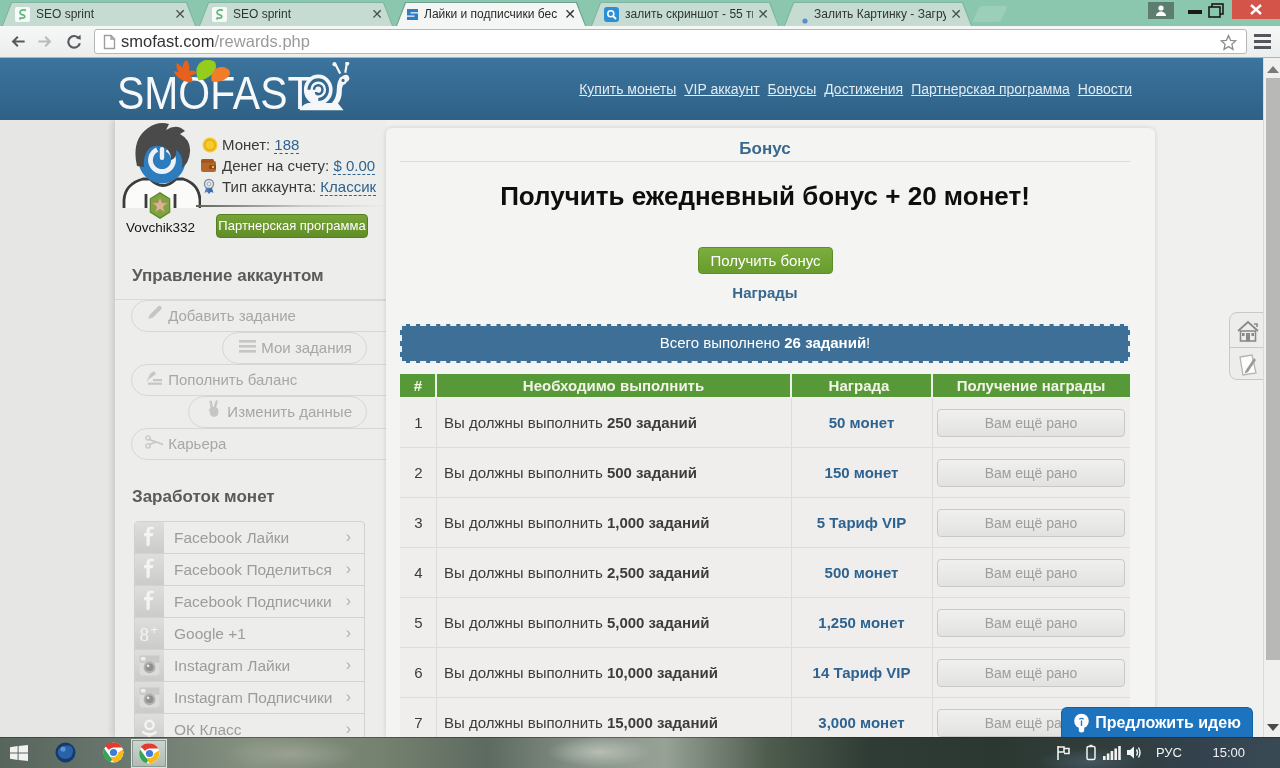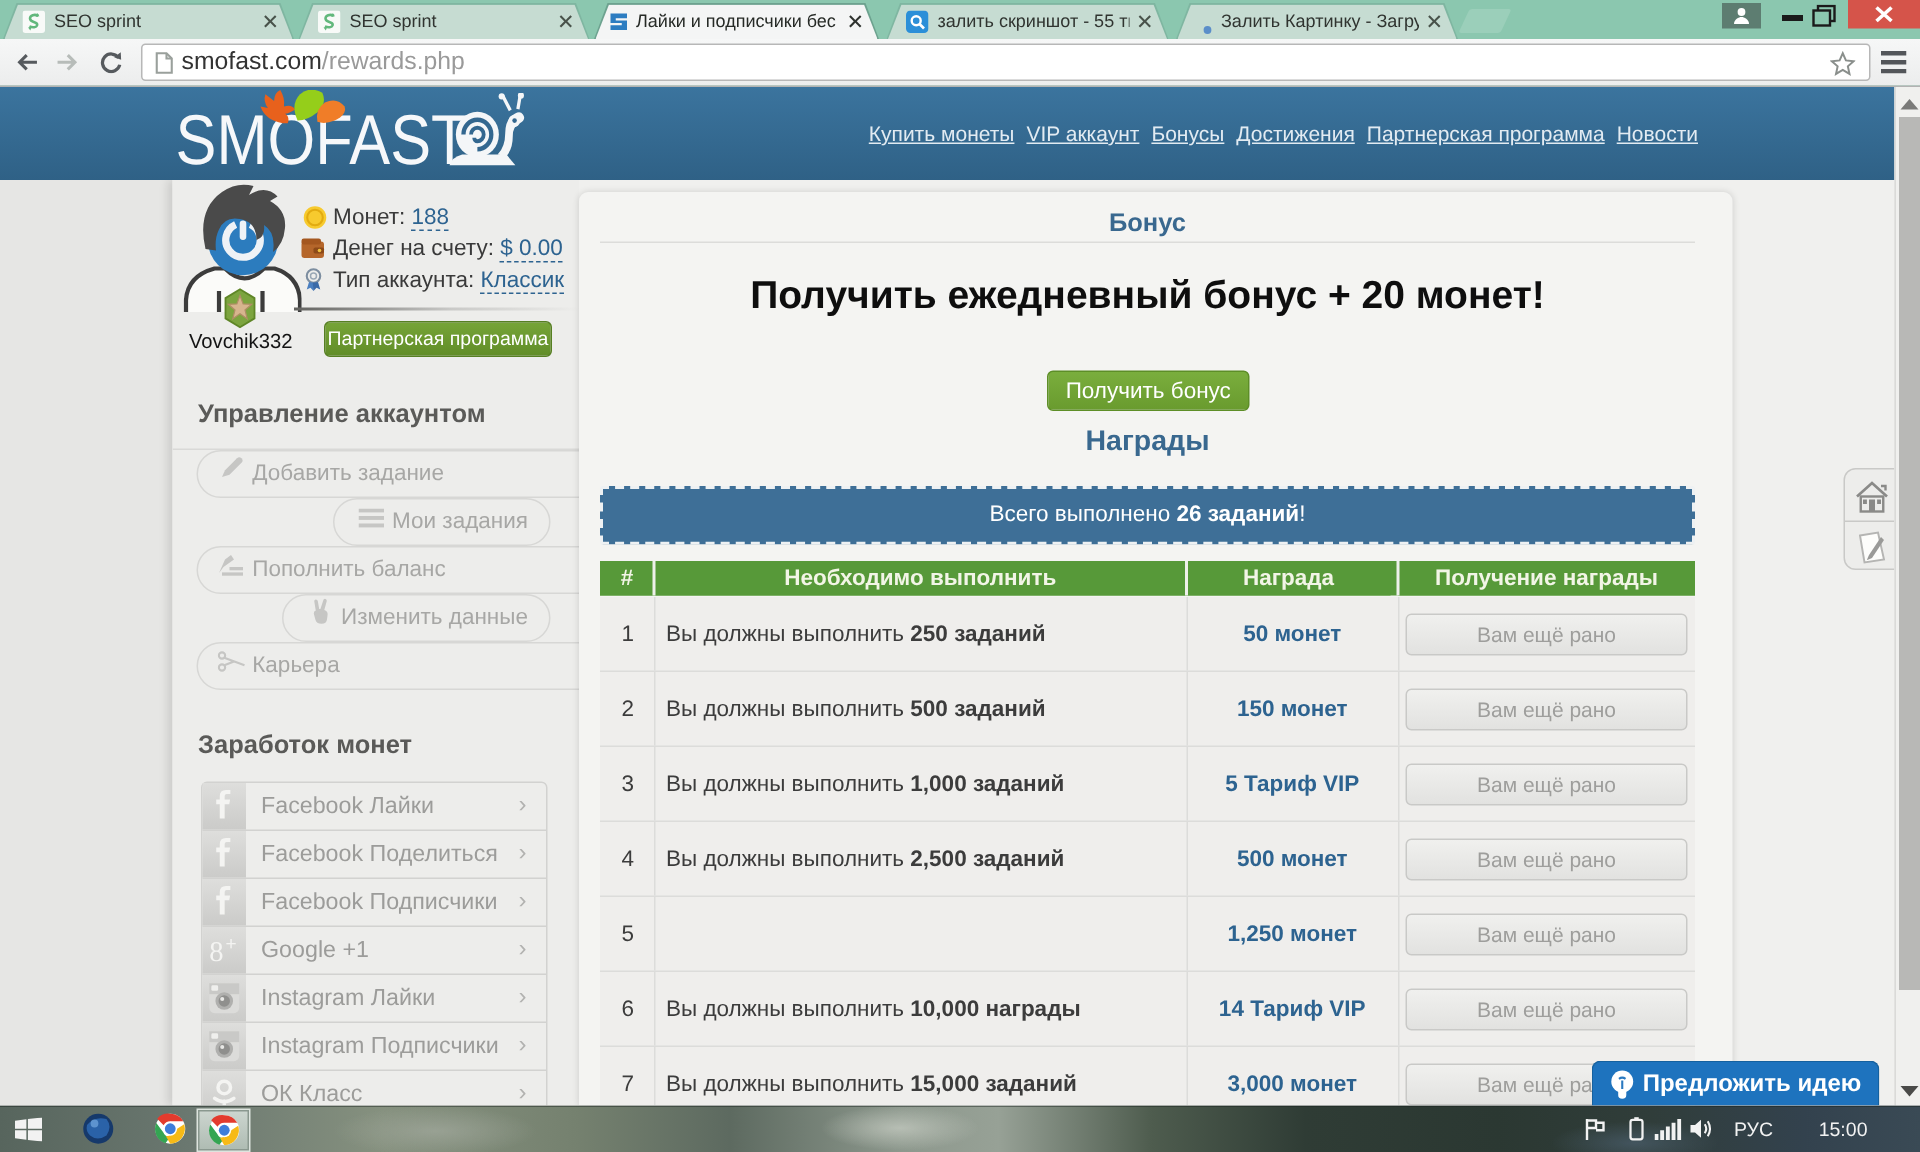--- a/index.html
+++ b/index.html
@@ -51,21 +51,21 @@
 .soc .icell { position:absolute; left:0; top:0; width:29px; height:100%; background:linear-gradient(#dededc,#cbcbc9); overflow:hidden; }
 .soc .icell svg { width:29px; height:31px; }
 .soc .stext { position:absolute; left:39px; top:7px; font-size:15.5px; color:#9c9c9a; }
 .soc .chev { position:absolute; right:13px; top:6px; font-size:16px; color:#b2b2b0; }
 
 
 h1.bonus { position:absolute; top:11px; left:14px; width:730px; text-align:center; color:#39688f; font-size:17px; font-weight:bold; }
 #bigline { position:absolute; top:33px; left:14px; width:730px; border-top:1px solid #dcdcda; }
 h2.big { position:absolute; top:53px; left:14px; width:730px; text-align:center; color:#0e0e0e; font-size:26px; font-weight:bold; }
 #getbonus { position:absolute; top:119px; left:312px; width:135px; height:27px; background:linear-gradient(#7aae3d,#699b2e); border:1px solid #5d8e27; border-radius:4px; color:#fff; font-size:15px; text-align:center; line-height:25px; }
-h3.nagrady { position:absolute; top:156px; left:14px; width:730px; text-align:center; color:#39688f; font-size:19px; font-weight:bold; }
+h3.nagrady { position:absolute; top:156px; left:14px; width:730px; text-align:center; color:#39688f; font-size:15px; font-weight:bold; }
 #banner { position:absolute; top:196px; left:14px; width:730px; height:39px; background:#3e6f97; border:2px dashed #eef1f3; border-radius:2px; }
 #banner .inner { position:absolute; left:0; right:0; top:0; bottom:0; color:#fff; font-size:15px; text-align:center; line-height:34px; }
 
 
 #tbl { position:absolute; top:246px; left:14px; width:730px; height:363px; overflow:hidden; }
 .th { position:absolute; top:0; height:23px; background:#579939; color:#f2f5e6; font-size:15px; font-weight:bold; text-align:center; line-height:23px; }
 .row { position:absolute; width:730px; height:50px; border-bottom:1px solid #dcdcda; background:#efeeec; }
 .cell-num { position:absolute; left:0; width:37px; text-align:center; top:16px; color:#3c3c3c; font-size:15px; }
 .cell-task { position:absolute; left:44px; top:16px; color:#3c3c3c; font-size:15px; }
 .cell-rew { position:absolute; left:391px; width:141px; top:16px; color:#2d6390; font-size:15px; font-weight:bold; text-align:center; }
@@ -387,29 +387,30 @@
             <div class="cell-num">4</div>
             <div class="cell-task">Вы должны выполнить <b>2,500 заданий</b></div>
             <div class="cell-rew">500 монет</div>
             <div class="cell-btn">Вам ещё рано</div>
             <div class="vline" style="left:36px;"></div>
             <div class="vline" style="left:391px;"></div>
             <div class="vline" style="left:532px;"></div>
           </div>
       <div class="row" style="top:224px;">
             <div class="cell-num">5</div>
+            <div class="cell-task">Вы должны выполнить <b>5,000 заданий</b></div>
             <div class="cell-rew">1,250 монет</div>
             <div class="cell-btn">Вам ещё рано</div>
             <div class="vline" style="left:36px;"></div>
             <div class="vline" style="left:391px;"></div>
             <div class="vline" style="left:532px;"></div>
           </div>
       <div class="row" style="top:274px;">
             <div class="cell-num">6</div>
-            <div class="cell-task">Вы должны выполнить <b>10,000 награды</b></div>
+            <div class="cell-task">Вы должны выполнить <b>10,000 заданий</b></div>
             <div class="cell-rew">14 Тариф VIP</div>
             <div class="cell-btn">Вам ещё рано</div>
             <div class="vline" style="left:36px;"></div>
             <div class="vline" style="left:391px;"></div>
             <div class="vline" style="left:532px;"></div>
           </div>
       <div class="row" style="top:324px;">
             <div class="cell-num">7</div>
             <div class="cell-task">Вы должны выполнить <b>15,000 заданий</b></div>
             <div class="cell-rew">3,000 монет</div>

